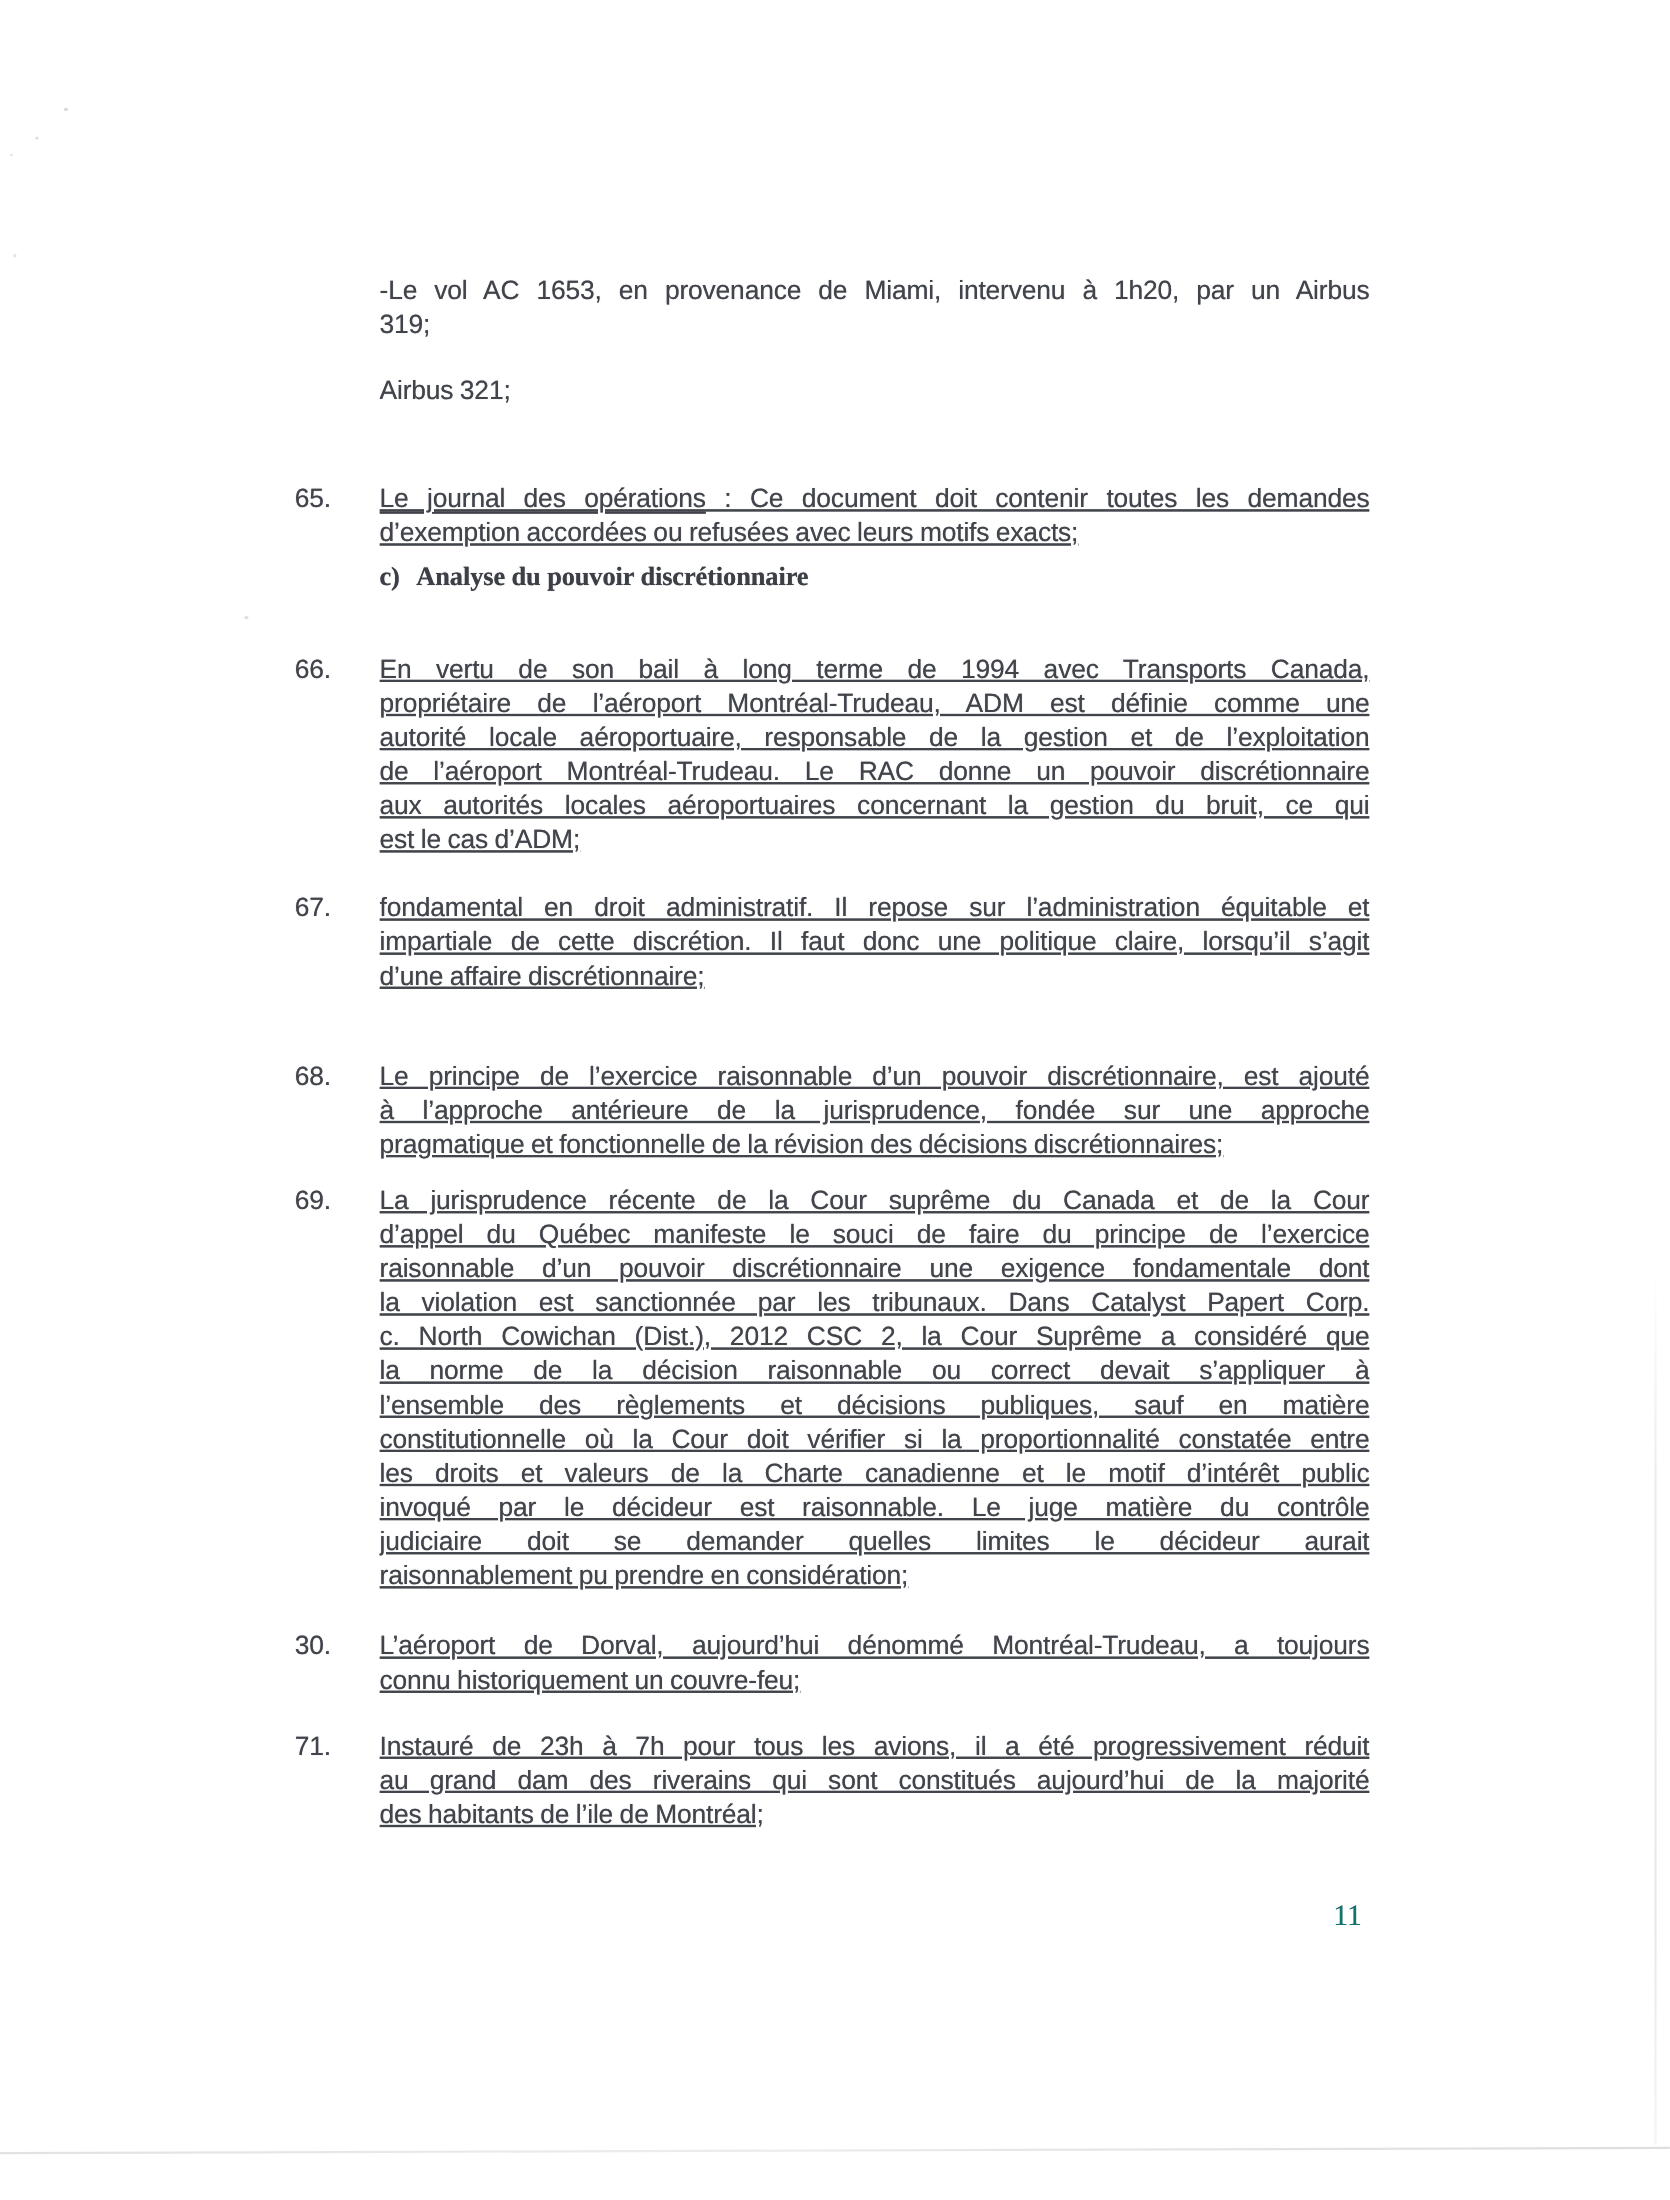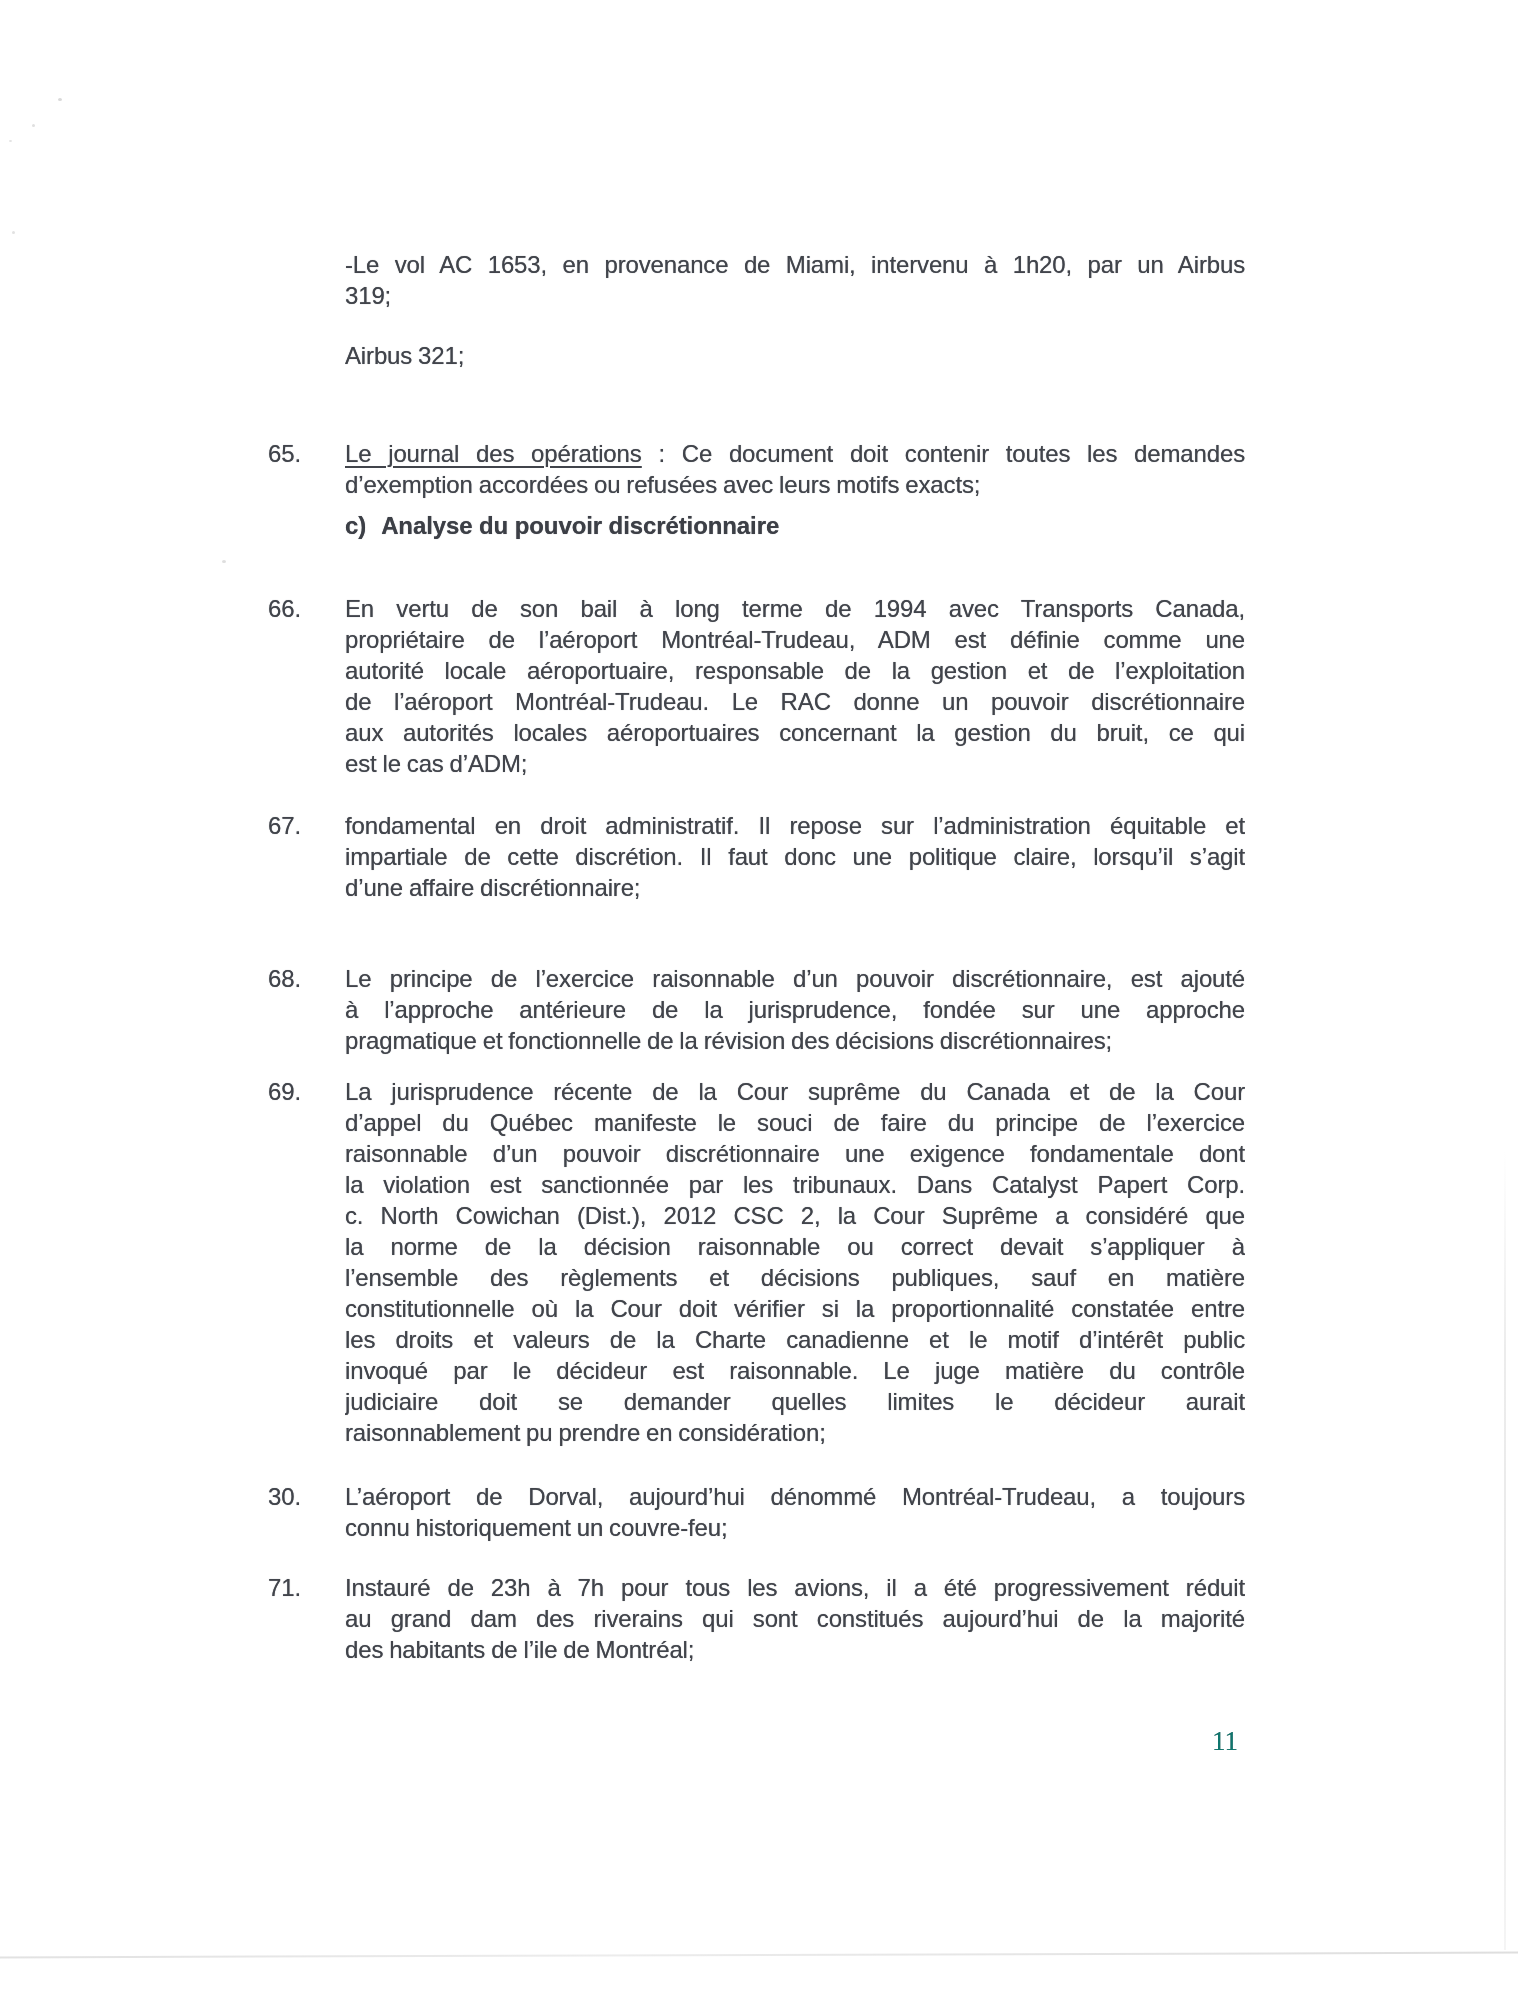--- a/index.html
+++ b/index.html
@@ -15,20 +15,21 @@
   
   .para{
     position:absolute;
     left:268px;
     width:977px;
     font-size:24px;
     line-height:31px;
     letter-spacing:-0.15px;
     word-spacing:-0.6px;
     text-shadow:0 0 0.7px rgba(62,65,72,0.75);
+    text-decoration:underline;
   }
   .para .num{
     position:absolute;left:0;top:0;
     display:inline-block;
   }
   .para .body{margin-left:77px;width:900px;}
   .indent-item{
     position:absolute;
     left:345px;width:900px;
     font-size:24px;line-height:31px;
@@ -41,20 +42,21 @@
     text-decoration:underline;
     text-decoration-thickness:2px;
     text-underline-offset:4px;
   }
   .heading{
     position:absolute;left:345px;width:900px;
     font-size:24px;line-height:31px;font-weight:bold;
     color:#3c3f46;
     letter-spacing:-0.1px;
     text-shadow:0 0 0.7px rgba(55,58,65,0.8);
+    font-family:Liberation Serif, serif;
   }
   .heading .marker{display:inline-block;margin-right:15px;}
   .page-number{
     position:absolute;left:1212px;top:1726px;
     font-family:Liberation Serif, serif;
     font-size:27px;color:#0f766e;
     text-shadow:0 0 0.6px rgba(60,63,70,0.7);
   }
   
   .scan-hline{

